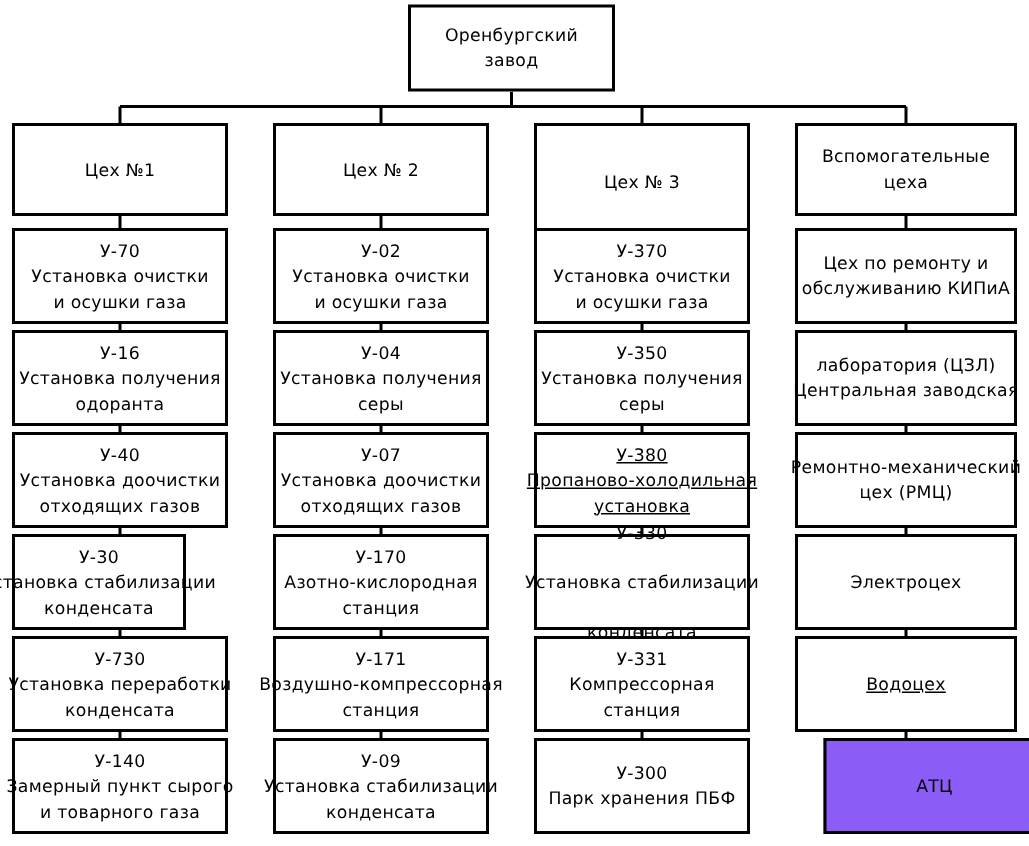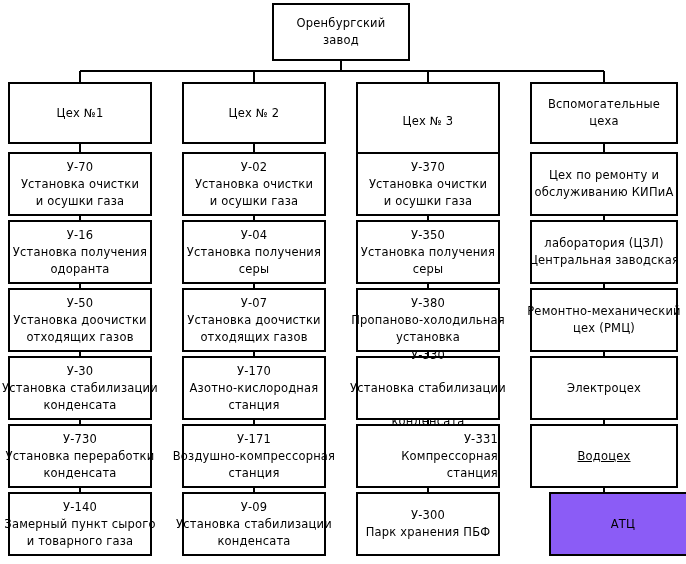--- a/index.html
+++ b/index.html
@@ -79,26 +79,26 @@
       <div class="line">и осушки газа</div>
     </div>
     <div class="conn conn-v" style="left: 79px; top: 216px; height: 4px; background: rgb(0, 0, 0);"></div>
     <div class="node" style="left: 8px; top: 220px; width: 144px; height: 64px; border-color: rgb(0, 0, 0); background: rgb(255, 255, 255); color: rgb(0, 0, 0);">
       <div class="line">У-16</div>
       <div class="line">Установка получения</div>
       <div class="line">одоранта</div>
     </div>
     <div class="conn conn-v" style="left: 79px; top: 284px; height: 4px; background: rgb(0, 0, 0);"></div>
     <div class="node" style="left: 8px; top: 288px; width: 144px; height: 64px; border-color: rgb(0, 0, 0); background: rgb(255, 255, 255); color: rgb(0, 0, 0);">
-      <div class="line">У-50</div>
+      <div class="line">У-40</div>
       <div class="line">Установка доочистки</div>
       <div class="line">отходящих газов</div>
     </div>
     <div class="conn conn-v" style="left: 79px; top: 352px; height: 4px; background: rgb(0, 0, 0);"></div>
-    <div class="node" style="left: 8px; top: 356px; width: 144px; height: 64px; border-color: rgb(0, 0, 0); background: rgb(255, 255, 255); color: rgb(0, 0, 0);">
+    <div class="node" style="left: 8px; top: 356px; width: 116px; height: 64px; border-color: rgb(0, 0, 0); background: rgb(255, 255, 255); color: rgb(0, 0, 0);">
       <div class="line">У-30</div>
       <div class="line">Установка стабилизации</div>
       <div class="line">конденсата</div>
     </div>
     <div class="conn conn-v" style="left: 79px; top: 420px; height: 4px; background: rgb(0, 0, 0);"></div>
     <div class="node" style="left: 8px; top: 424px; width: 144px; height: 64px; border-color: rgb(0, 0, 0); background: rgb(255, 255, 255); color: rgb(0, 0, 0);">
       <div class="line">У-730</div>
       <div class="line">Установка переработки</div>
       <div class="line">конденсата</div>
     </div>
@@ -158,33 +158,33 @@
       <div class="line">Установка очистки</div>
       <div class="line">и осушки газа</div>
     </div>
     <div class="conn conn-v" style="left: 427px; top: 216px; height: 4px; background: rgb(0, 0, 0);"></div>
     <div class="node" style="left: 356px; top: 220px; width: 144px; height: 64px; border-color: rgb(0, 0, 0); background: rgb(255, 255, 255); color: rgb(0, 0, 0);">
       <div class="line">У-350</div>
       <div class="line">Установка получения</div>
       <div class="line">серы</div>
     </div>
     <div class="conn conn-v" style="left: 427px; top: 284px; height: 4px; background: rgb(0, 0, 0);"></div>
-    <div class="node" style="left: 356px; top: 288px; width: 144px; height: 64px; border-color: rgb(0, 0, 0); background: rgb(255, 255, 255); color: rgb(0, 0, 0);">
+    <div class="node" style="left: 356px; top: 288px; width: 144px; height: 64px; border-color: rgb(0, 0, 0); background: rgb(255, 255, 255); color: rgb(0, 0, 0); text-decoration: underline;">
       <div class="line">У-380</div>
       <div class="line">Пропаново-холодильная</div>
       <div class="line">установка</div>
     </div>
     <div class="conn conn-v" style="left: 427px; top: 352px; height: 4px; background: rgb(0, 0, 0);"></div>
     <div class="node" style="left: 356px; top: 356px; width: 144px; height: 64px; border-color: rgb(0, 0, 0); background: rgb(255, 255, 255); color: rgb(0, 0, 0); gap: 16px;">
       <div class="line">У-330</div>
       <div class="line">Установка стабилизации</div>
       <div class="line">конденсата</div>
     </div>
     <div class="conn conn-v" style="left: 427px; top: 420px; height: 4px; background: rgb(0, 0, 0);"></div>
-    <div class="node" style="left: 356px; top: 424px; width: 144px; height: 64px; border-color: rgb(0, 0, 0); background: rgb(255, 255, 255); color: rgb(0, 0, 0); align-items: flex-end;">
+    <div class="node" style="left: 356px; top: 424px; width: 144px; height: 64px; border-color: rgb(0, 0, 0); background: rgb(255, 255, 255); color: rgb(0, 0, 0);">
       <div class="line">У-331</div>
       <div class="line">Компрессорная</div>
       <div class="line">станция</div>
     </div>
     <div class="conn conn-v" style="left: 427px; top: 488px; height: 4px; background: rgb(0, 0, 0);"></div>
     <div class="node" style="left: 356px; top: 492px; width: 144px; height: 64px; border-color: rgb(0, 0, 0); background: rgb(255, 255, 255); color: rgb(0, 0, 0);">
       <div class="line">У-300</div>
       <div class="line">Парк хранения ПБФ</div>
     </div>
     <div class="conn conn-v" style="left: 603px; top: 71px; height: 11px; background: rgb(0, 0, 0);"></div>

